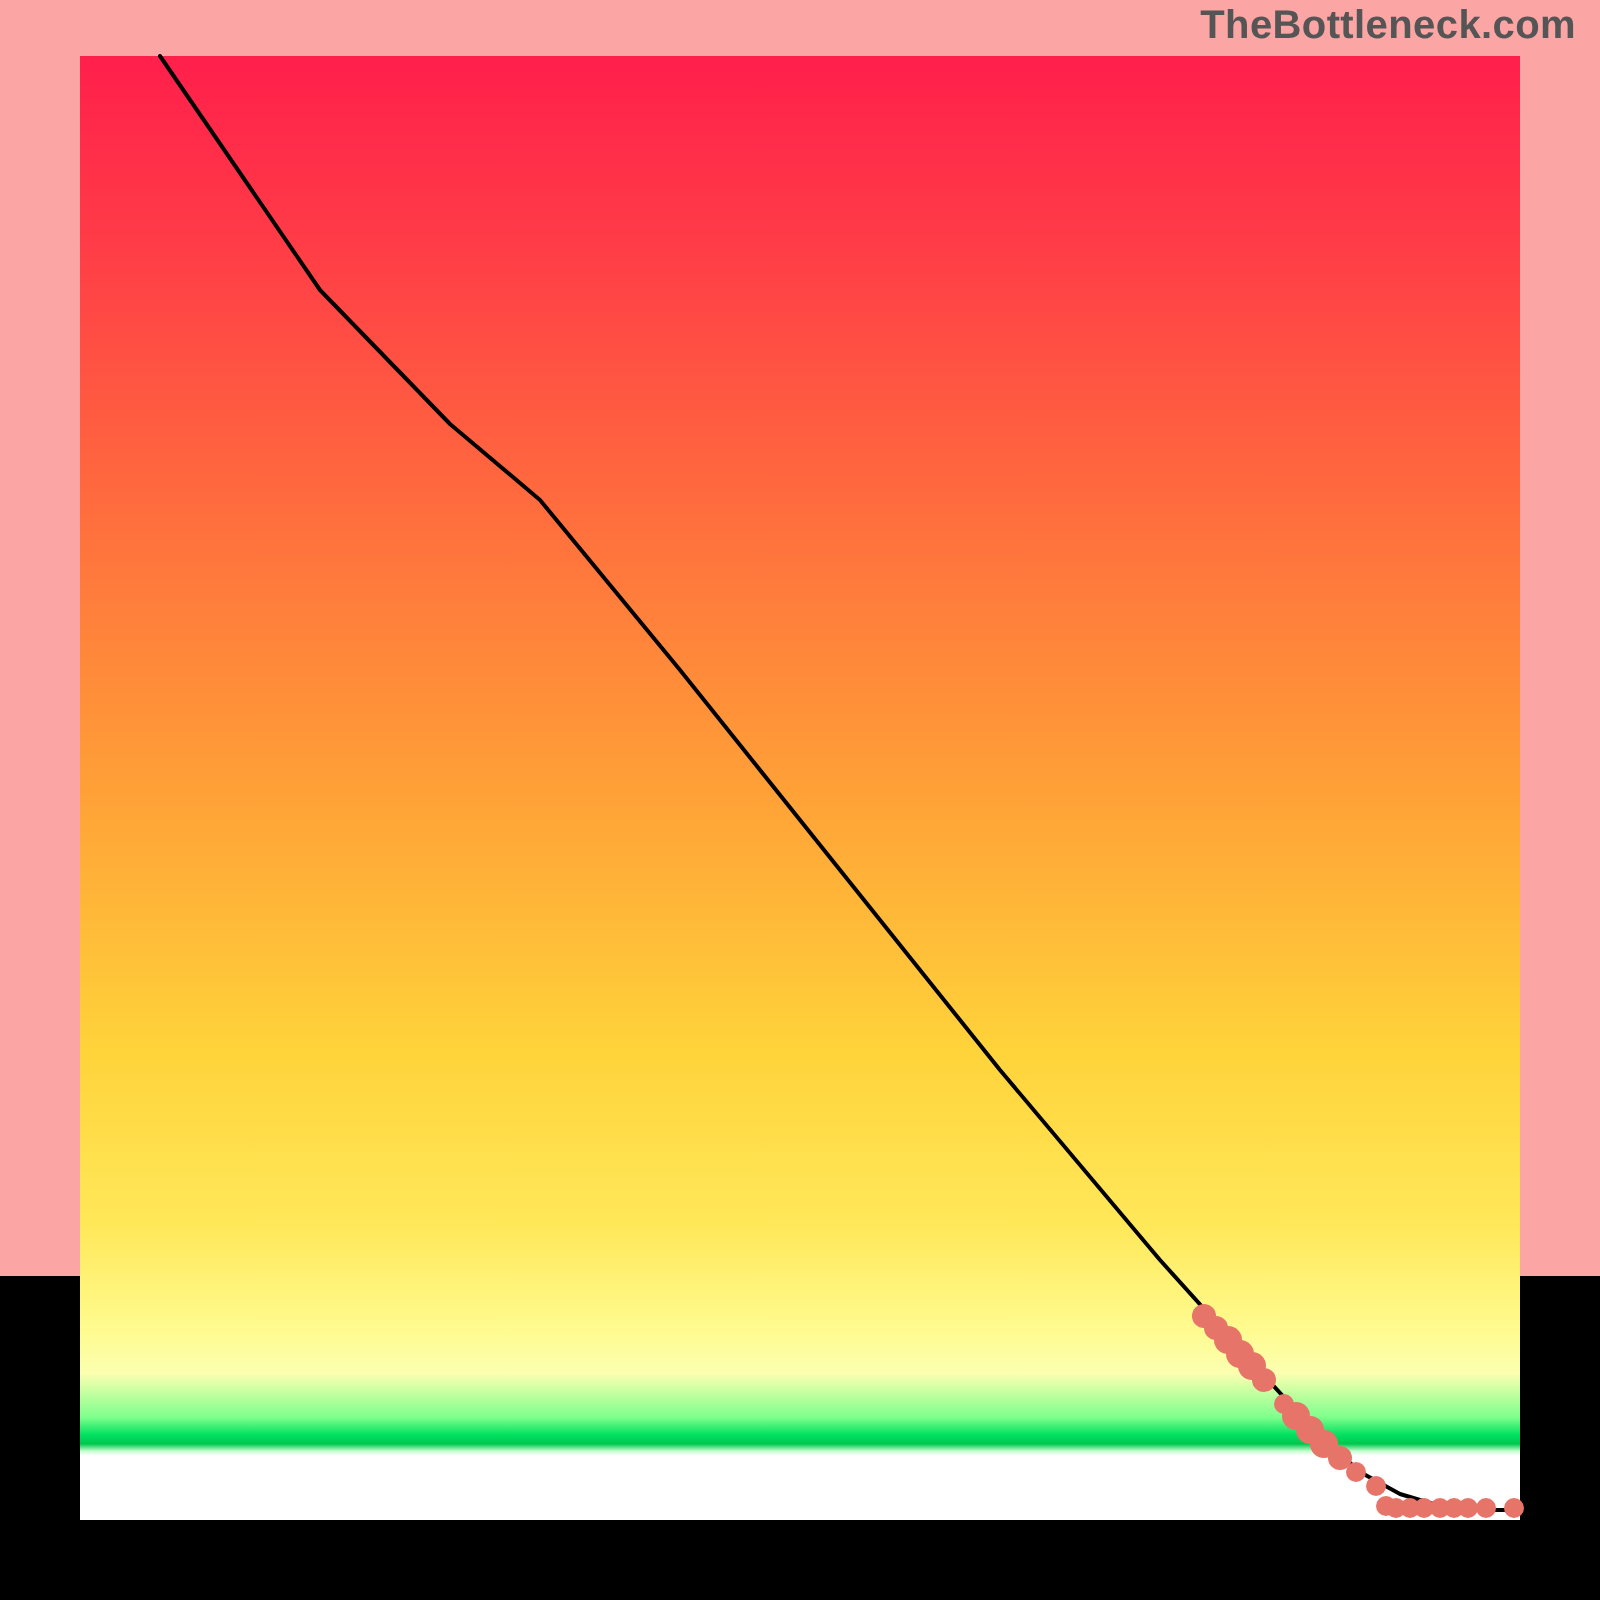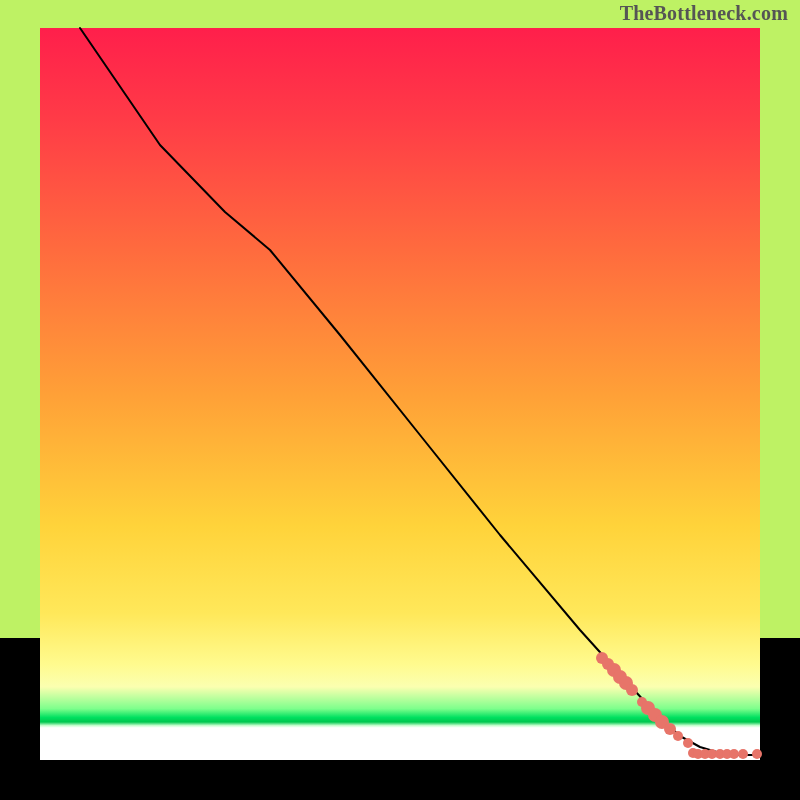--- a/index.html
+++ b/index.html
@@ -8,22 +8,21 @@
     width: 800px;
     height: 800px;
     background: #000;
     font-family: Arial, Helvetica, sans-serif;
     overflow: hidden;
   }
   .frame {
     position: relative;
     width: 800px;
     height: 638px;
-    background: #bef264;
-    font-family: Liberation Serif, serif;
+    background: #fca5a5;
   }
   .attribution {
     position: absolute;
     top: 2px;
     right: 12px;
     color: #555;
     font-size: 20px;
     font-weight: 600;
     letter-spacing: 0.2px;
     z-index: 5;

